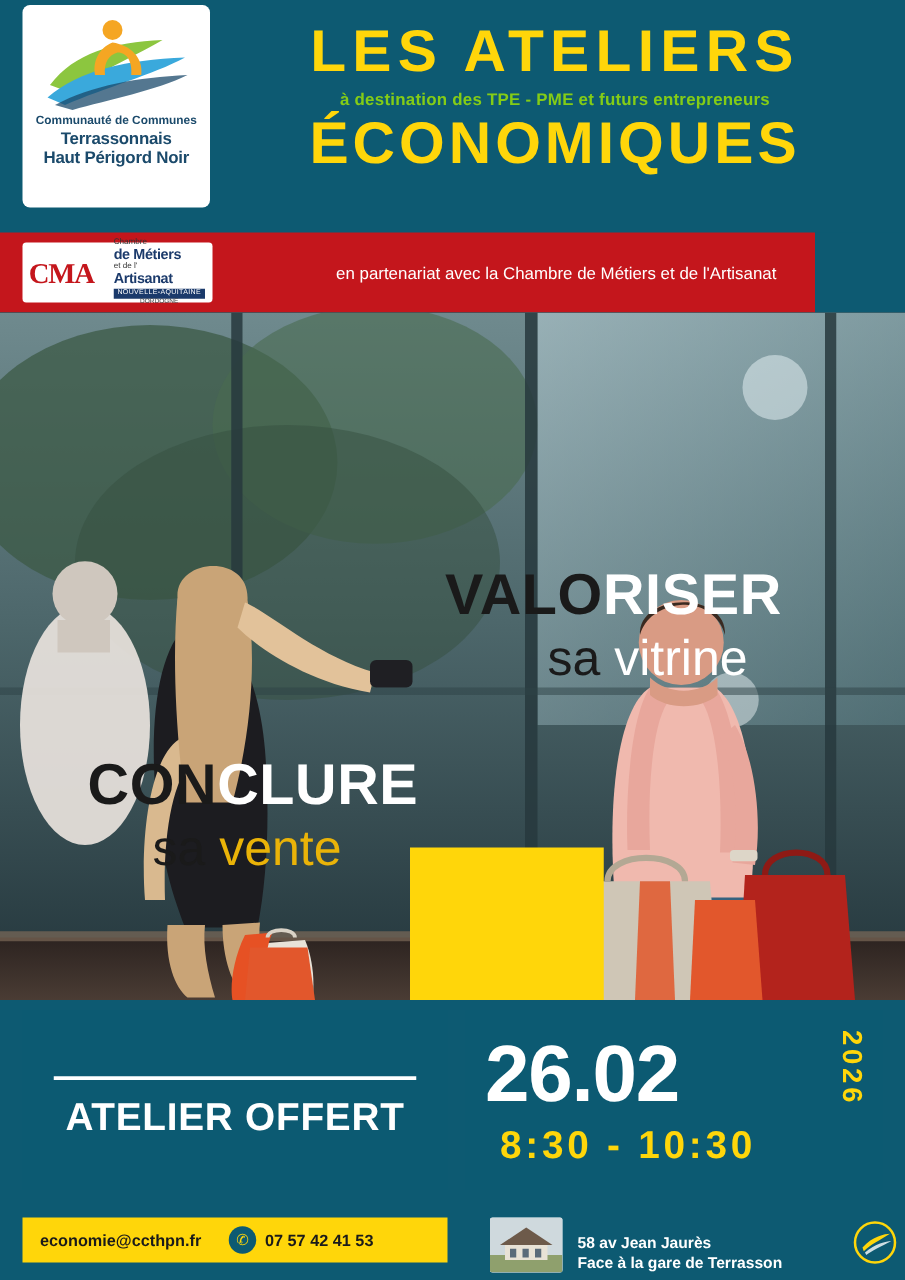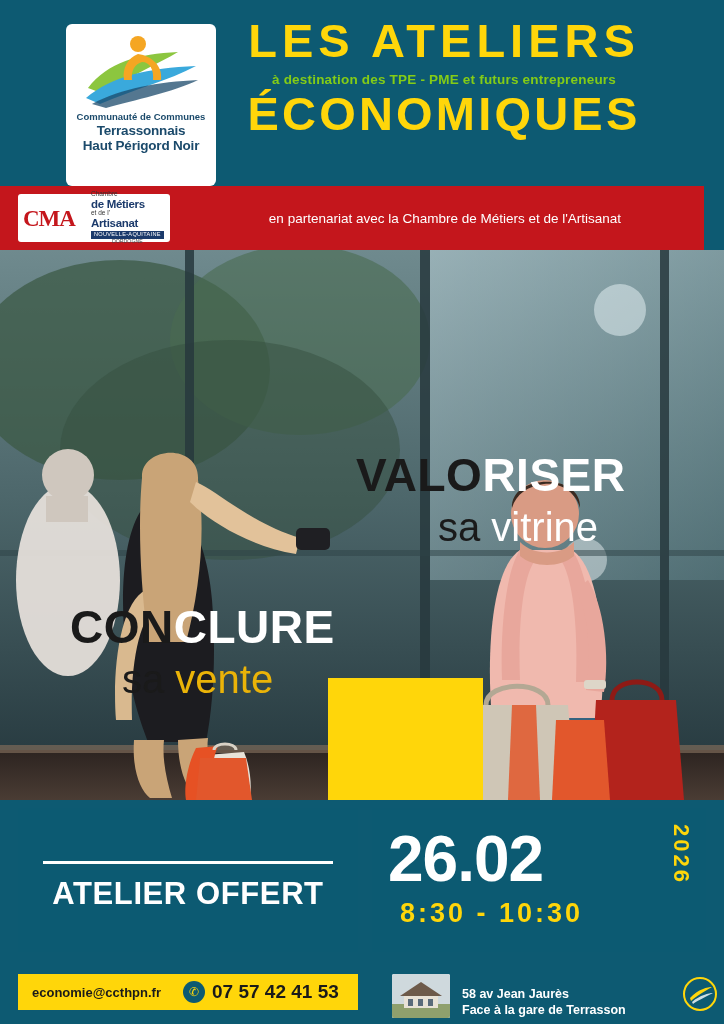--- a/index.html
+++ b/index.html
@@ -16,28 +16,27 @@
     overflow: hidden;
   }
 
   
   .header {
     position: absolute; top: 0; left: 0;
     width: 724px; height: 186px;
     background: #0d5a72;
   }
   .logo-box {
-    position: absolute; left: 18px; top: 24px;
+    position: absolute; left: 18px; top: 4px;
     width: 150px; height: 162px;
     background: #ffffff;
     border-radius: 6px;
     display: flex; flex-direction: column;
     align-items: center; justify-content: flex-start;
     padding: 8px 6px;
-    margin-left: 48px;
   }
   .logo-mark { width: 126px; height: 78px; }
   .logo-text {
     text-align: center;
     margin-top: 2px;
     line-height: 1.12;
   }
   .logo-text .l1 { font-size: 9.5px; color: #1b4a6b; font-weight: 600; }
   .logo-text .l2 { font-size: 13.5px; color: #1b4a6b; font-weight: 700; letter-spacing: -0.2px;}
   .logo-text .l3 { font-size: 13.5px; color: #1b4a6b; font-weight: 700; letter-spacing: -0.2px;}
@@ -56,21 +55,21 @@
     letter-spacing: 0.2px; margin: 7px 0 2px 0;
   }
   .title-2 {
     font-size: 47px; font-weight: 800; color: #ffd60a;
     letter-spacing: 3.2px; line-height: 1.05;
   }
 
   
   .partner-bar {
     position: absolute; top: 186px; left: 0;
-    width: 704px; height: 64px;
+    width: 652px; height: 64px;
     background: #c4161c;
   }
   .cma-logo {
     position: absolute; left: 18px; top: 8px;
     width: 152px; height: 48px;
     background: #ffffff;
     border-radius: 3px;
     display: flex; align-items: center;
     padding: 3px 5px;
   }
@@ -171,21 +170,21 @@
     letter-spacing: -1px;
   }
   .year {
     position: absolute; right: 12px; top: 16px;
     color: #ffd60a; font-size: 22px; font-weight: 700;
     writing-mode: vertical-rl;
     letter-spacing: 3px;
   }
   .hours {
     position: absolute; left: 28px; top: 90px;
-    color: #ffd60a; font-size: 27px; font-weight: 700;
+    color: #ffd60a; font-size: 31px; font-weight: 700;
     letter-spacing: 3px;
   }
 
   
   .footer {
     position: absolute; top: 960px; left: 0;
     width: 724px; height: 64px;
     background: #0d5a72;
   }
   .foot-left {
@@ -198,21 +197,21 @@
     font-size: 13px; color: #1a1a1a; font-weight: 700;
     margin-left: 14px;
   }
   .phone-wrap { display: flex; align-items: center; margin-left: 22px; }
   .phone-icon {
     width: 22px; height: 22px; border-radius: 50%;
     background: #0d5a72; color: #ffd60a;
     display: flex; align-items: center; justify-content: center;
     font-size: 12px; margin-right: 7px;
   }
-  .phone { font-size: 19px; color: #1a1a1a; font-weight: 700; }
+  .phone { font-size: 13px; color: #1a1a1a; font-weight: 700; }
 
   .foot-right {
     position: absolute; left: 392px; top: 6px;
     width: 334px; height: 52px;
     display: flex; align-items: flex-end;
   }
   .addr-icon {
     width: 58px; height: 44px;
     background: #fff; border-radius: 2px;
     overflow: hidden; flex: 0 0 auto;

